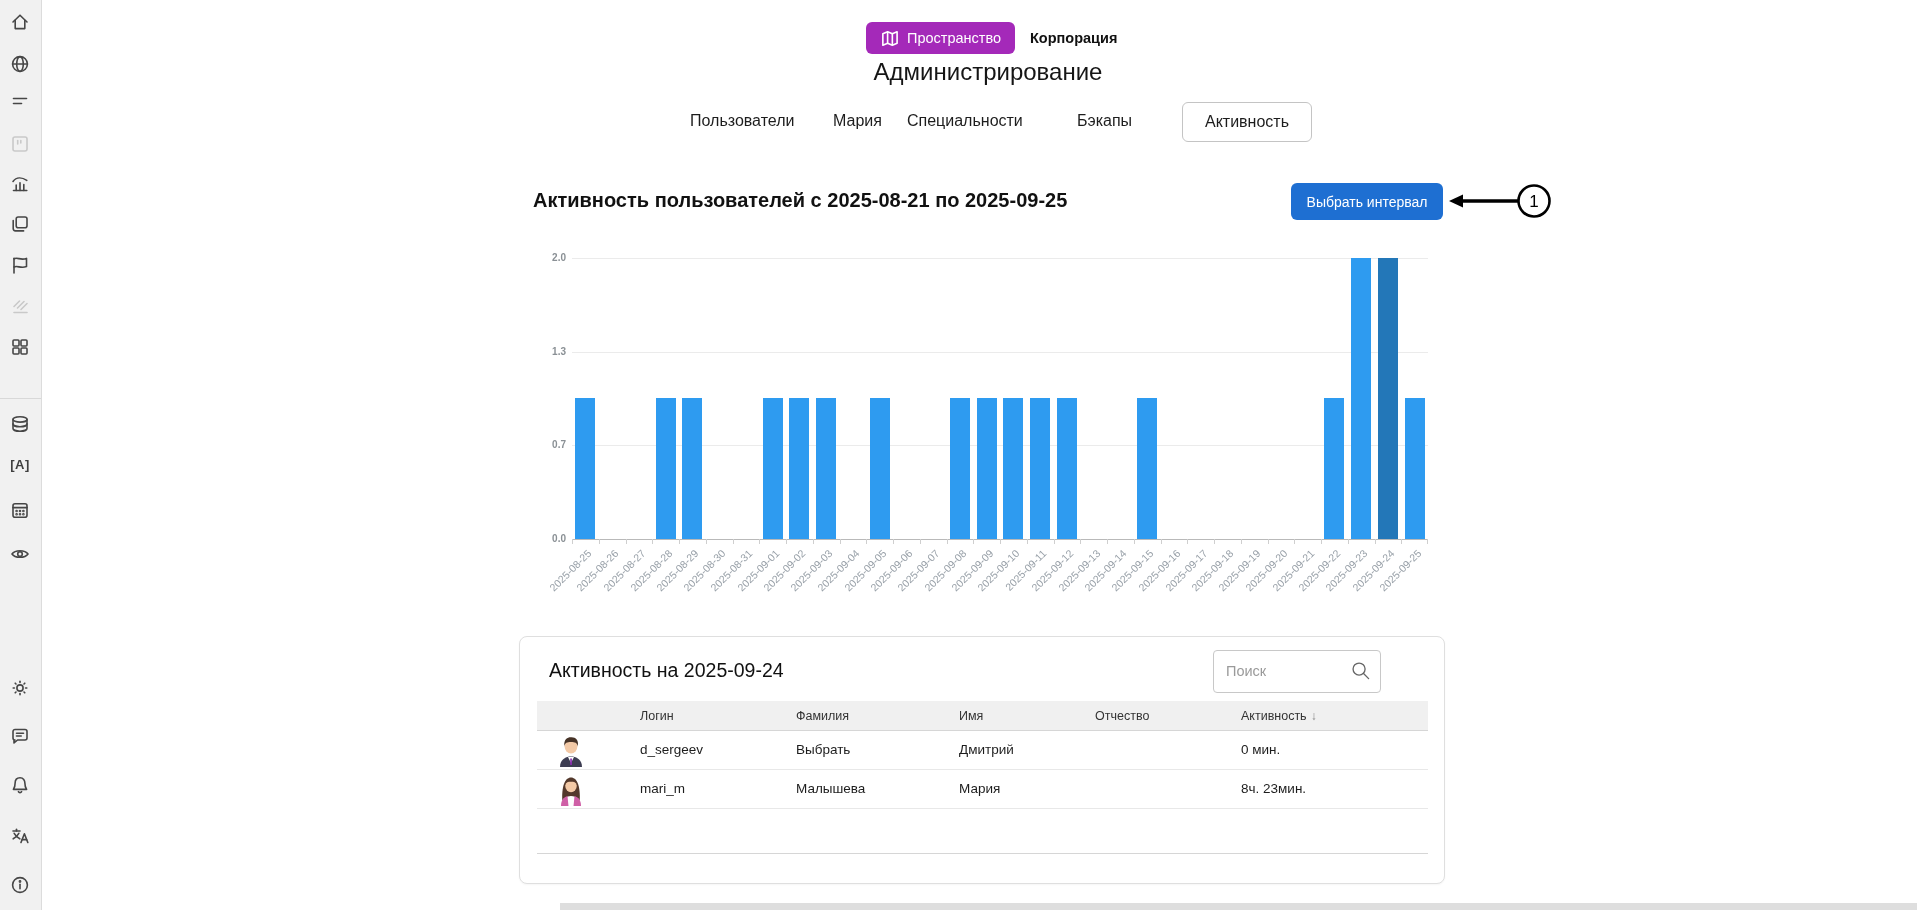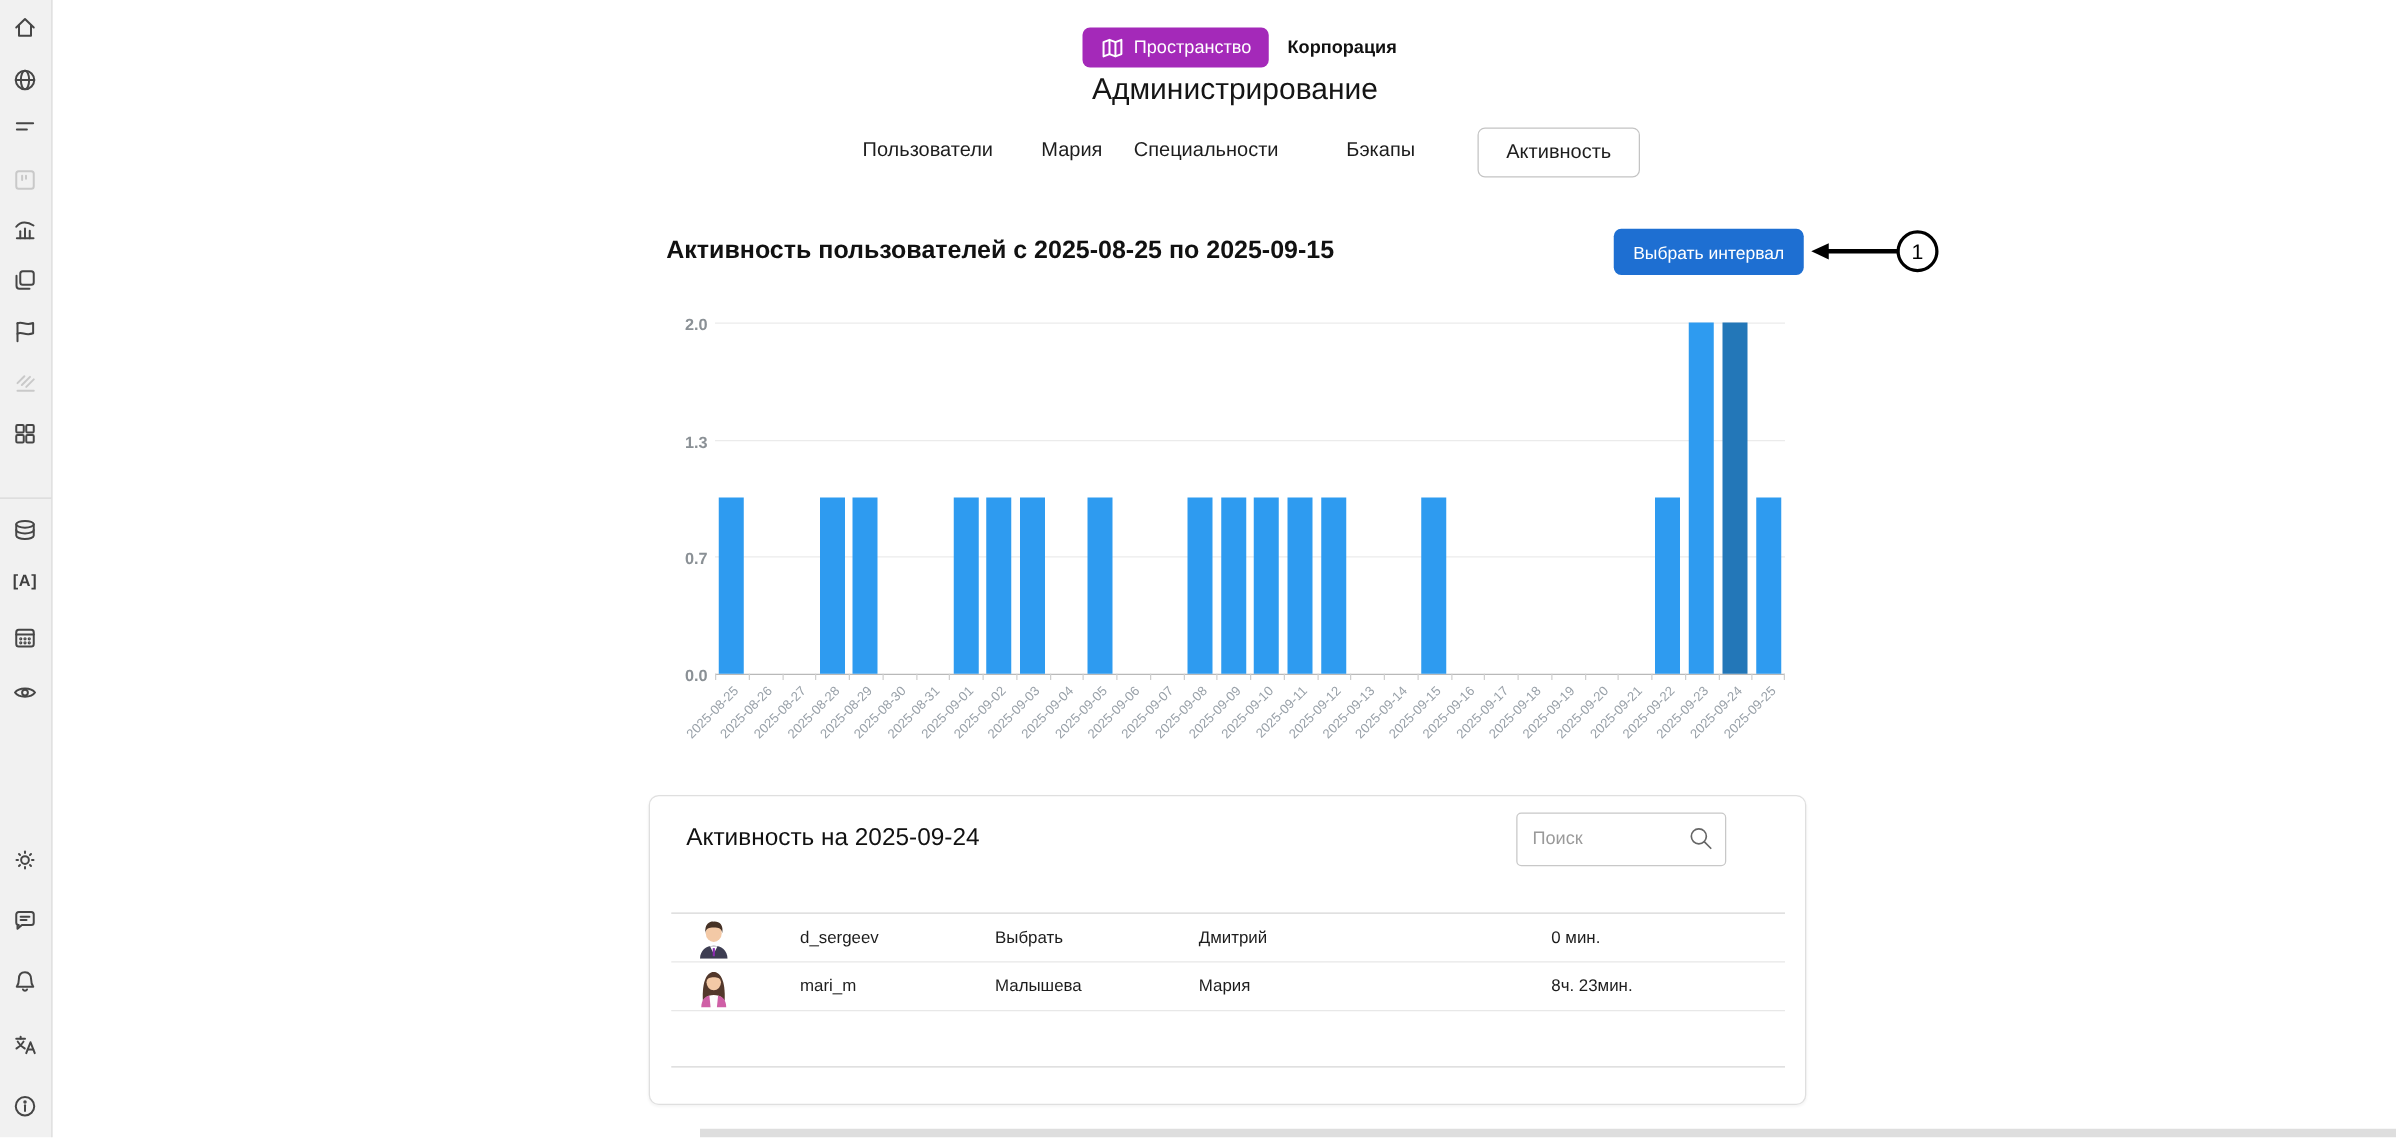--- a/index.html
+++ b/index.html
@@ -24,21 +24,21 @@
   .tab{position:absolute;top:112px;font-size:16px;color:#1d1d1d;cursor:pointer;white-space:nowrap;}
   #tab-activity{top:102px;height:38px;display:flex;align-items:center;padding:0 22px;border:1px solid #c4c4c4;border-radius:6px;background:#fff;}
   
   #chart-title{left:533px;top:189px;font-size:20px;font-weight:700;color:#111;white-space:nowrap;}
   #interval-button{left:1291px;top:183px;width:152px;height:37px;background:#1e6fd2;border-radius:6px;color:#fff;font-size:14px;font-weight:500;display:flex;align-items:center;justify-content:center;cursor:pointer;}
   #annotation{left:1443px;top:181px;width:114px;height:40px;}
   
   #chart-plot{left:572px;top:258px;width:856px;height:281px;}
   .gridline{position:absolute;left:0;width:856px;height:1px;background:#ebebeb;}
   .gridline.baseline{background:#b9b9b9;}
-  .ylabel{position:absolute;left:-40px;width:34px;text-align:right;font-size:13px;font-weight:700;color:#8a9095;}
+  .ylabel{position:absolute;left:-40px;width:34px;text-align:right;font-size:10px;font-weight:700;color:#8a9095;}
   .bar{position:absolute;bottom:0;width:20px;}
   .tickmark{position:absolute;top:281px;width:1px;height:5px;background:#cfcfcf;}
   .xlabel{position:absolute;top:289px;width:80px;text-align:right;font-size:10.5px;color:#98a0a8;transform:rotate(-45deg);transform-origin:100% 0;white-space:nowrap;}
   
   #table-card{left:519px;top:636px;width:924px;height:246px;background:#fff;border:1px solid #dfdfdf;border-radius:8px;box-shadow:0 1px 2px rgba(0,0,0,0.04);}
   #table-title{left:29px;top:22px;font-size:19.5px;font-weight:500;color:#111;}
   #search-box{left:693px;top:13px;width:166px;height:41px;border:1px solid #c8c8c8;border-radius:4px;background:#fff;}
   #search-box input{position:absolute;left:0;top:0;width:124px;height:39px;border:none;outline:none;padding:0 0 0 12px;font-size:14.5px;font-family:"Liberation Sans",sans-serif;color:#b91c1c;background:transparent;}
   #search-box input::placeholder{color:#9a9a9a;}
   #search-box svg{position:absolute;right:9px;top:9px;width:21px;height:21px;stroke:#666;fill:none;stroke-width:1.4;stroke-linecap:round;}
@@ -171,21 +171,21 @@
 </div>
 <div id="org-name" class="abs">Корпорация</div>
 <div id="page-title" class="abs">Администрирование</div>
 
 <div class="tab" style="left:690px">Пользователи</div>
 <div class="tab" style="left:833px">Мария</div>
 <div class="tab" style="left:907px">Специальности</div>
 <div class="tab" style="left:1077px">Бэкапы</div>
 <div class="tab" id="tab-activity" style="left:1182px">Активность</div>
 
-<div id="chart-title" class="abs">Активность пользователей с 2025-08-25 по 2025-09-15</div>
+<div id="chart-title" class="abs">Активность пользователей с 2025-08-21 по 2025-09-25</div>
 <div id="interval-button" class="abs">Выбрать интервал</div>
 <svg id="annotation" class="abs" viewBox="0 0 114 40">
   <polygon points="6,20 20,13.5 20,26.5" fill="#000"></polygon>
   <line x1="18" y1="20" x2="75" y2="20" stroke="#000" stroke-width="3.5"></line>
   <circle cx="91" cy="20" r="15.5" fill="#fff" stroke="#000" stroke-width="2.6"></circle>
   <text x="91" y="26" font-size="17" font-family="Liberation Sans, sans-serif" text-anchor="middle" fill="#000">1</text>
 </svg>
 
 <div id="chart-plot" class="abs">
     <div class="gridline" style="top: 0px;"></div>
@@ -284,20 +284,27 @@
   <div id="table-title" class="abs">Активность на 2025-09-24</div>
 
   <div id="search-box" class="abs">
     <input type="text" placeholder="Поиск" style="">
     <svg viewBox="0 0 22 22">
         <circle cx="9.5" cy="9.5" r="6.3"></circle>
         <line x1="14.2" y1="14.2" x2="19.5" y2="19.5"></line>
       </svg>
   </div>
 
+  <div class="thead abs">
+    <span class="th" style="left:103px">Логин</span>
+    <span class="th" style="left:259px">Фамилия</span>
+    <span class="th" style="left:422px">Имя</span>
+    <span class="th" style="left:558px">Отчество</span>
+    <span class="th" style="left:704px"><span>Активность</span><span class="sort-arrow">↓</span></span>
+  </div>
   <div class="hline" style="top:93px;background:#d6d6d6"></div>
 
   <div>
     <svg class="avatar" style="top:97px" viewBox="0 0 30 33">
       <path d="M4,33 C4,26 9,22.5 15,22.5 C21,22.5 26,26 26,33 Z" fill="#3d3d52"></path>
       <polygon points="12,23 18,23 15,29" fill="#ffffff"></polygon>
       <rect x="14.2" y="24.5" width="1.7" height="6.5" fill="#8a2bb0"></rect>
       <ellipse cx="15" cy="12.5" rx="6.4" ry="7" fill="#f3c9a6"></ellipse>
       <path d="M8.3,12.5 C7.5,4.5 12.5,3 15,3.3 C19.5,3 23,6 21.8,12.5 C21.3,8.8 19,8 15,8 C11,8 8.8,8.8 8.3,12.5 Z" fill="#463226"></path>
     </svg>

